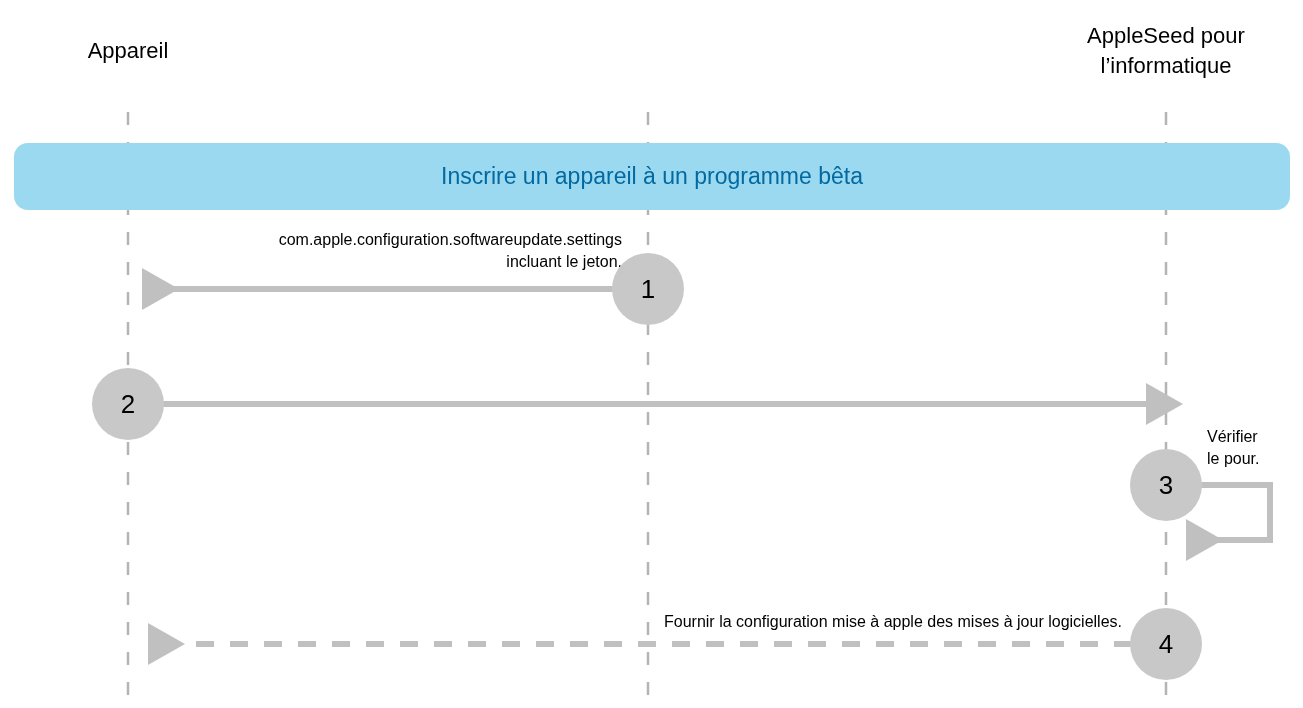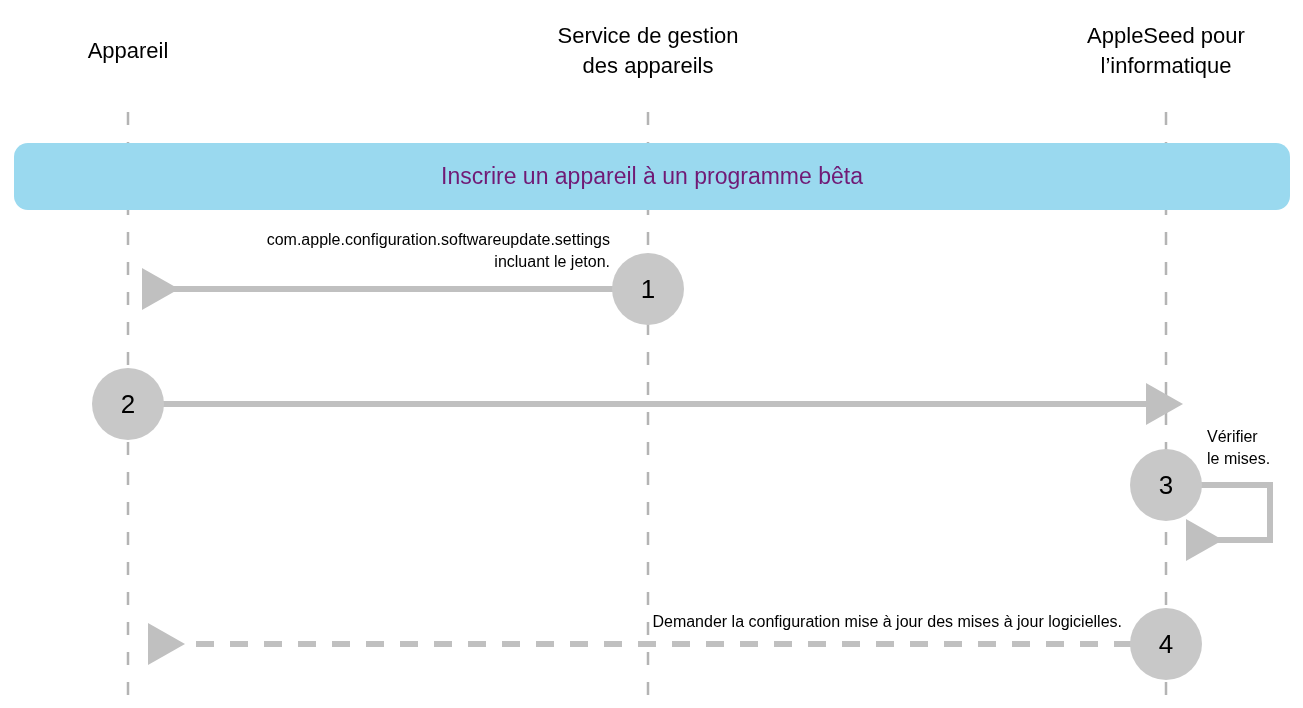--- a/index.html
+++ b/index.html
@@ -53,34 +53,34 @@
     width: 1276px;
     height: 67px;
     background: #9ad9ef;
     border-radius: 14px;
     display: flex;
     align-items: center;
     justify-content: center;
   }
   .phase-banner-label {
     font-size: 23px;
-    color: #701a75;
+    color: #0369a1;
     text-align: right;
   }
 
   
   .msg-label {
     position: absolute;
     font-size: 16px;
     line-height: 22px;
     color: #000;
     white-space: pre-line;
   }
   #msg-label-1 {
-    left: 140px;
+    left: 152px;
     top: 229px;
     width: 470px;
     text-align: right;
   }
   #msg-label-2 {
     left: 174px;
     top: 371px;
     width: 900px;
     text-align: left;
   }
@@ -140,33 +140,31 @@
     <line x1="640" y1="289" x2="142" y2="289" stroke="#c0c0c0" stroke-width="6" marker-end="url(#arrowhead-left)"></line>
 
     <line x1="156" y1="404" x2="1146" y2="404" stroke="#c0c0c0" stroke-width="6" marker-end="url(#arrowhead-right)"></line>
 
     <path d="M 1196 485 L 1270 485 L 1270 540 L 1186 540" fill="none" stroke="#c0c0c0" stroke-width="6" stroke-linejoin="miter" marker-end="url(#arrowhead-left)"></path>
 
     <line x1="1132" y1="644" x2="148" y2="644" stroke="#c0c0c0" stroke-width="6" stroke-dasharray="18 16" marker-end="url(#arrowhead-left)"></line>
   </svg>
 
   <div class="participant" id="participant-0">Appareil</div>
-  <div class="participant" id="participant-1">Service de gestion
-des appareils</div>
   <div class="participant" id="participant-2">AppleSeed pour
 l’informatique</div>
 
   <div class="phase-banner">
     <span class="phase-banner-label">Inscrire un appareil à un programme bêta</span>
   </div>
 
   <div class="msg-label" id="msg-label-1">com.apple.configuration.softwareupdate.settings
 incluant le jeton.</div>
   <div class="msg-label" id="msg-label-3">Vérifier
-le mises.</div>
-  <div class="msg-label" id="msg-label-4">Demander la configuration mise à jour des mises à jour logicielles.</div>
+le pour.</div>
+  <div class="msg-label" id="msg-label-4">Fournir la configuration mise à apple des mises à jour logicielles.</div>
 
   <div class="step-badge" id="step-badge-1">1</div>
   <div class="step-badge" id="step-badge-2">2</div>
   <div class="step-badge" id="step-badge-3">3</div>
   <div class="step-badge" id="step-badge-4">4</div>
 
 </div>
 
 </body></html>

